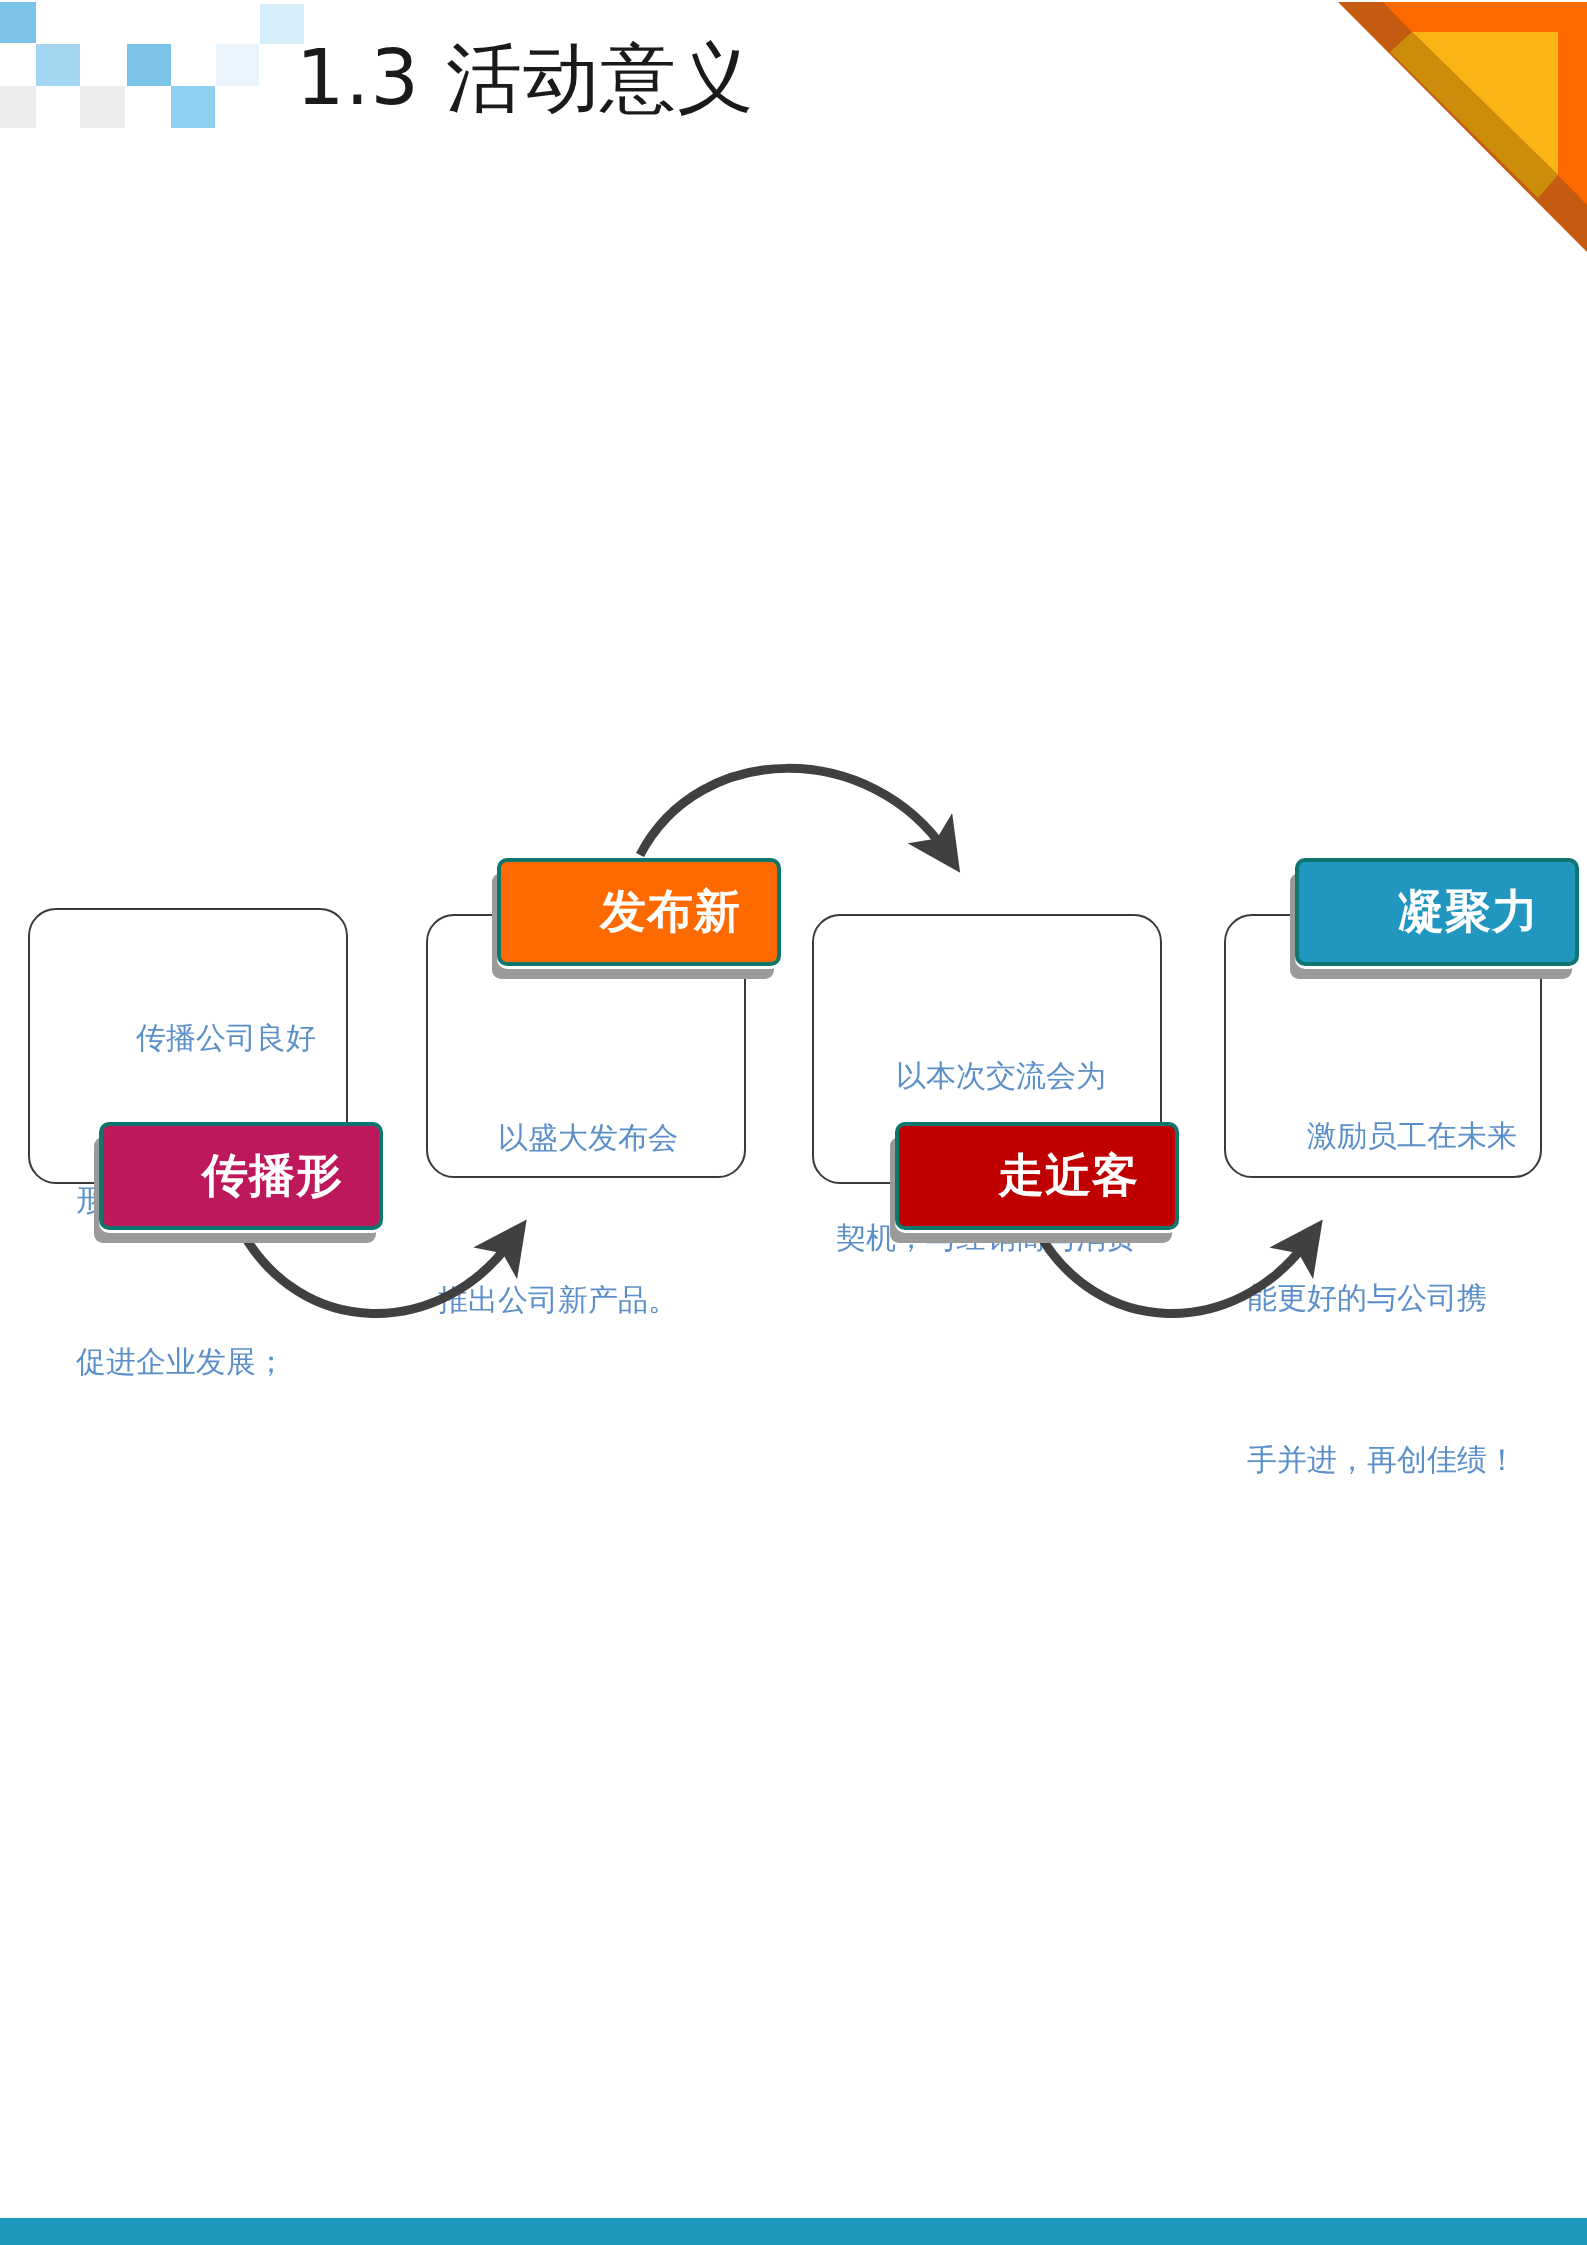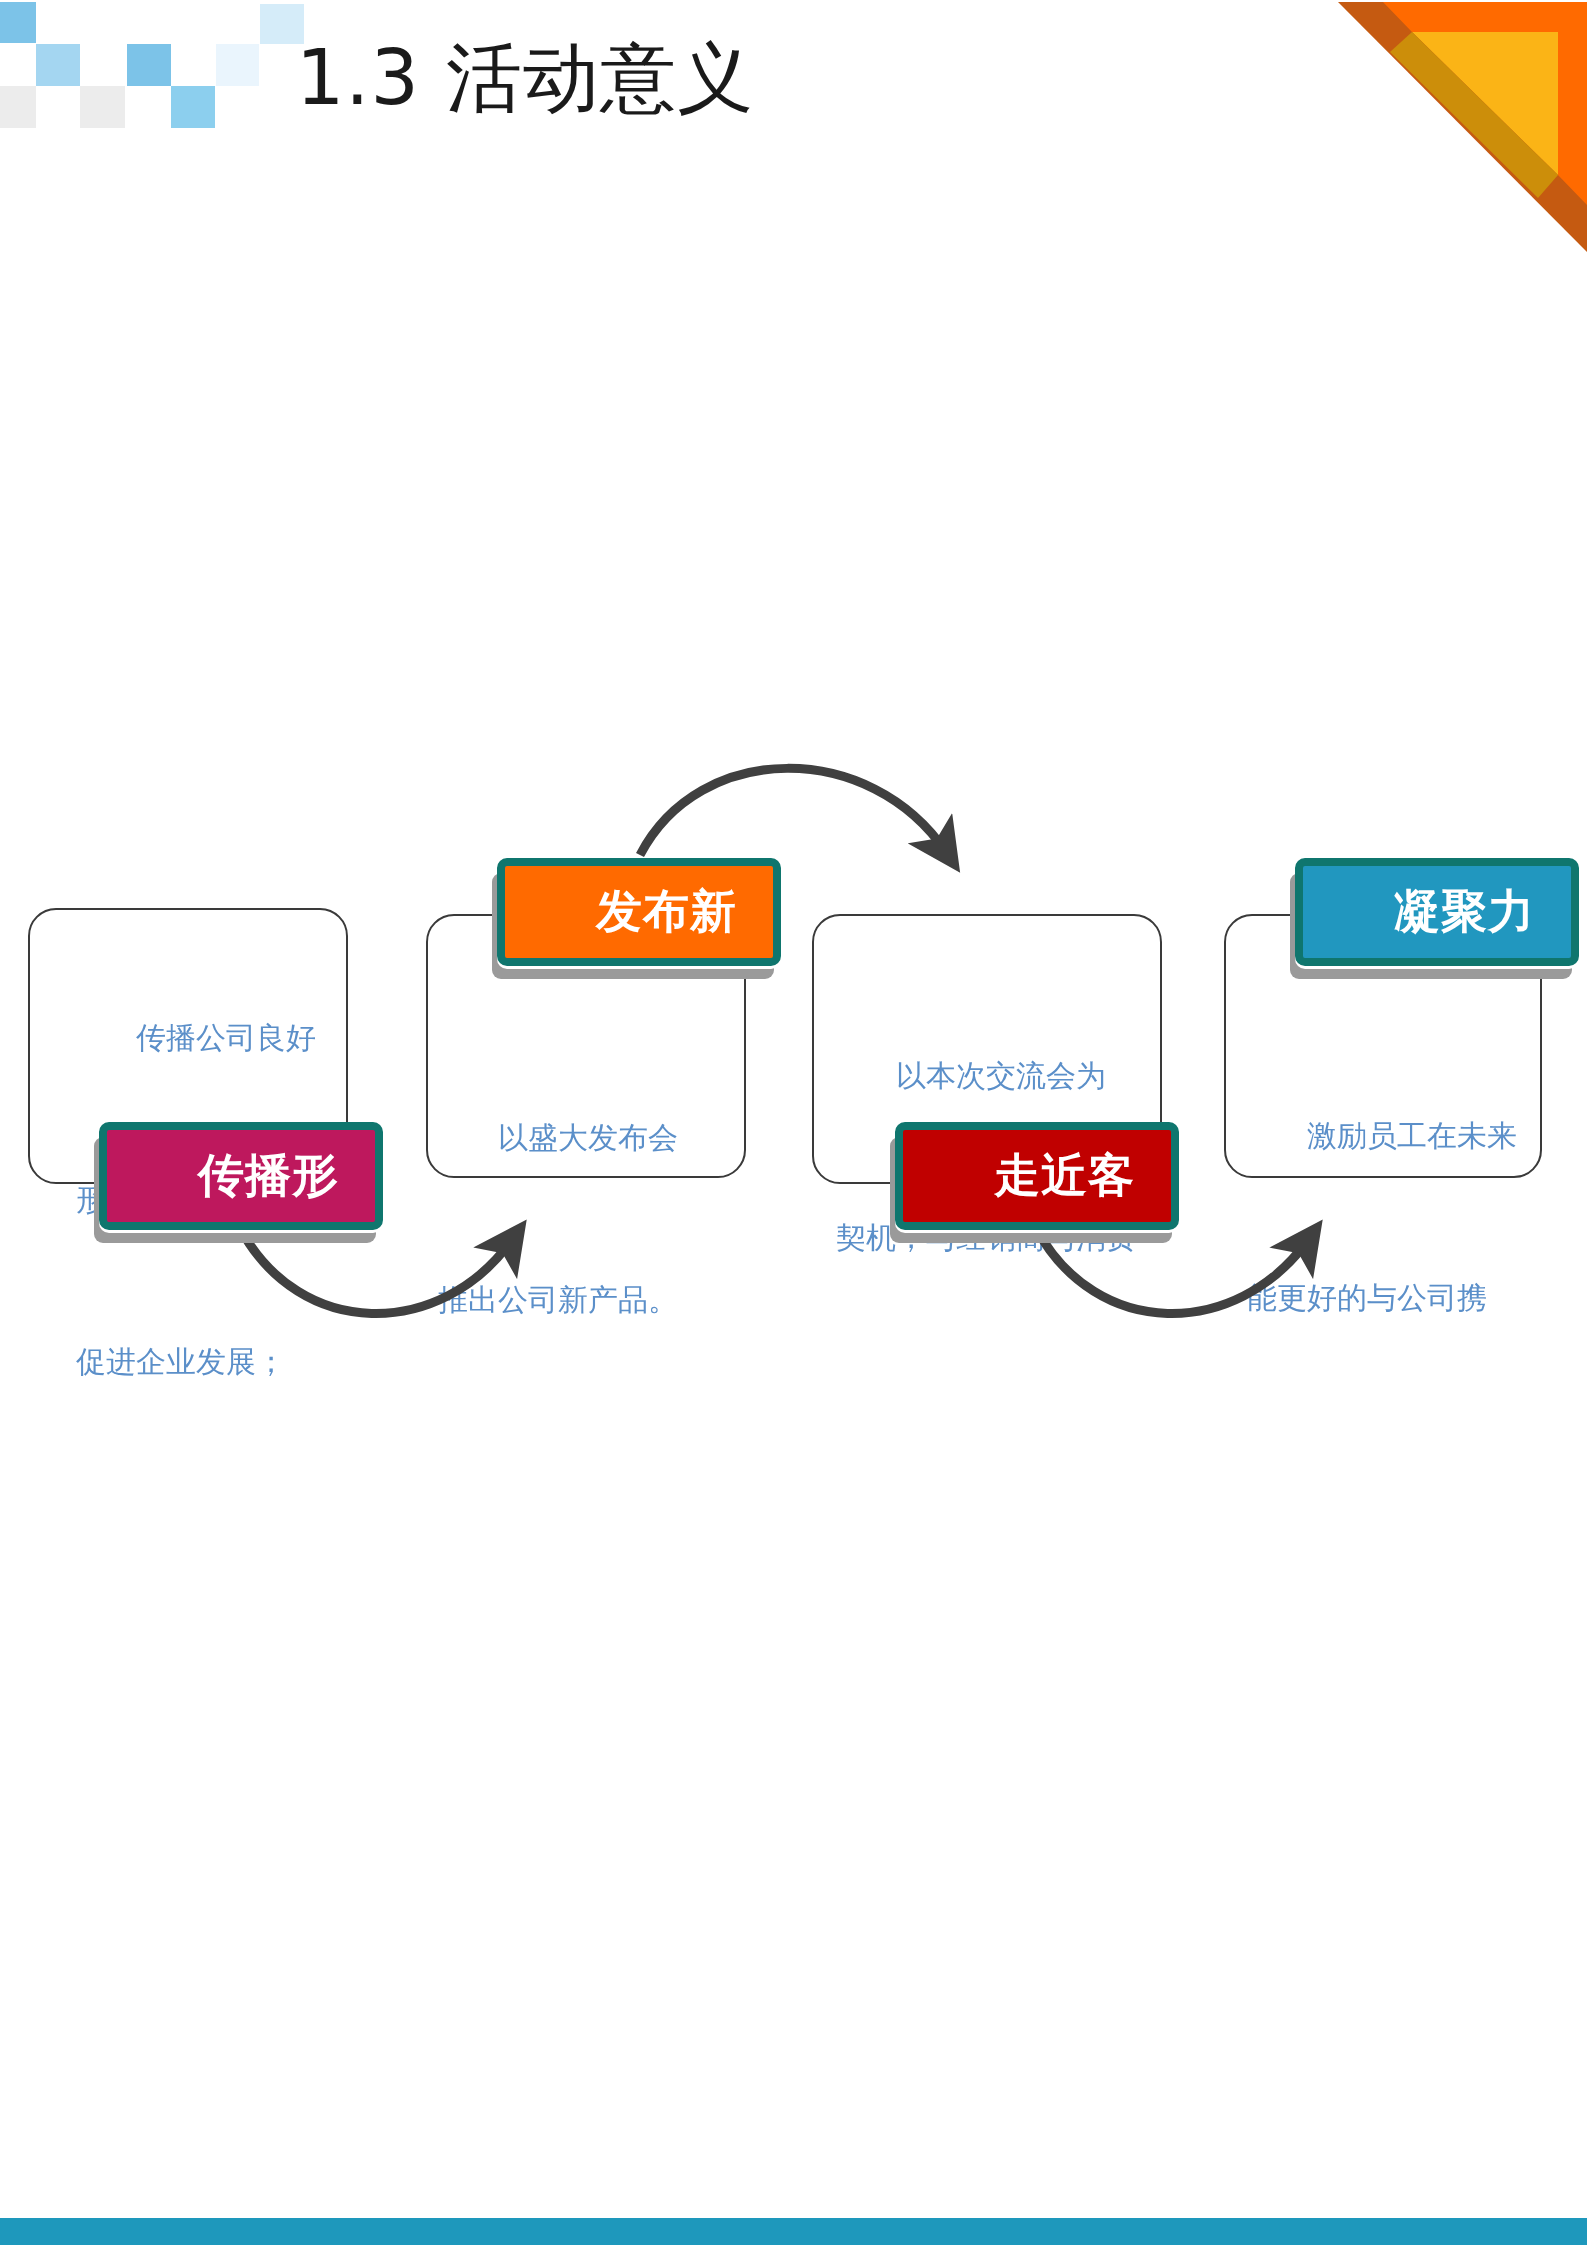--- a/index.html
+++ b/index.html
@@ -7,21 +7,21 @@
          font-family:"DejaVu Sans","Liberation Sans",sans-serif; }
   .sq { position:absolute; }
   .title { position:absolute; left:296px; top:40px; font-size:76px; color:#1a1a1a;
            font-family:"DejaVu Sans","Liberation Sans",sans-serif; letter-spacing:1px; line-height:1; white-space:nowrap; }
   .title .num { margin-right:26px;margin-top:20px; }
   .corner { position:absolute; right:0; top:0; width:267px; height:252px; }
   .box { position:absolute; border:2.5px solid #3a3a3a; border-radius:28px; background:#fff; box-sizing:border-box; }
   .desc { position:absolute; font-family:"DejaVu Serif","Liberation Serif",serif; color:#5b8fc9;
           font-size:30px; line-height:54px; white-space:pre; }
   .label { position:absolute; height:108px; border-radius:10px; box-sizing:border-box;
-           border:8px solid #0f766e;
+           border:4px solid #0f766e;
            box-shadow: 0 3px 0 #ffffff, -6px 14px 0 -1px #9a9a9a; text-align: right; }
   .label span { position:absolute; right:36px; top:50%; transform:translateY(-50%);
                 color:#ffffff; font-weight:bold; font-size:46px; white-space:nowrap;
                 font-family:"DejaVu Sans","Liberation Sans",sans-serif; letter-spacing:1px; }
   svg.arrows { position:absolute; left:0; top:0; }
   .footer { position:absolute; left:0; top:2218px; width:1587px; height:27px; background:#1e98bc; }
 </style>
 </head>
 <body>
 
@@ -61,20 +61,21 @@
   <div>　　以盛大发布会</div>
   <div>推出公司新产品。</div>
 </div>
 <div class="desc" style="left:836px;top:941px;">
   <div>　　以本次交流会为</div>
   <div>契机，与经销商与消费</div>
 </div>
 <div class="desc" style="left:1247px;top:1001px;">
   <div>　　激励员工在未来</div>
   <div>能更好的与公司携</div>
+  <div>手并进，再创佳绩！</div>
 </div>
 
 <svg class="arrows" width="1587" height="2245" viewBox="0 0 1587 2245">
   <defs>
     <marker id="ah" markerWidth="6" markerHeight="6" refX="3.2" refY="3" orient="auto" markerUnits="strokeWidth">
       <path d="M0,0 L6,3 L0,6 L1.4,3 Z" fill="#404040"></path>
     </marker>
   </defs>
   <path d="M240,1228 C300,1340 440,1340 512,1240" fill="none" stroke="#404040" stroke-width="9" marker-end="url(#ah)"></path>
   <path d="M640,855 C700,740 870,740 946,852" fill="none" stroke="#404040" stroke-width="9" marker-end="url(#ah)"></path>

